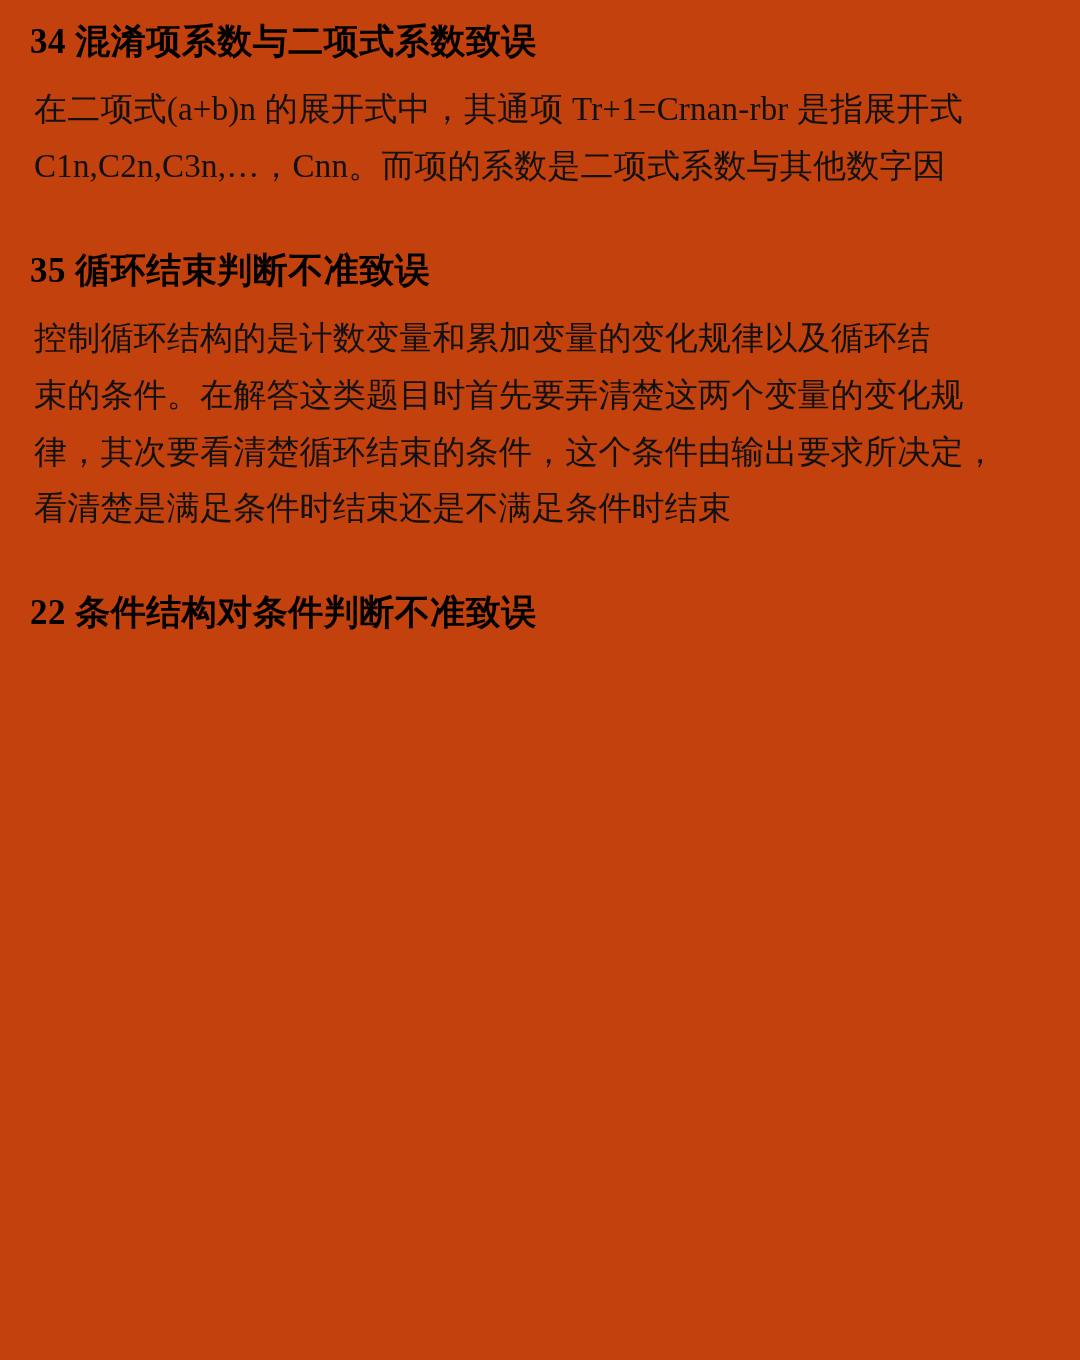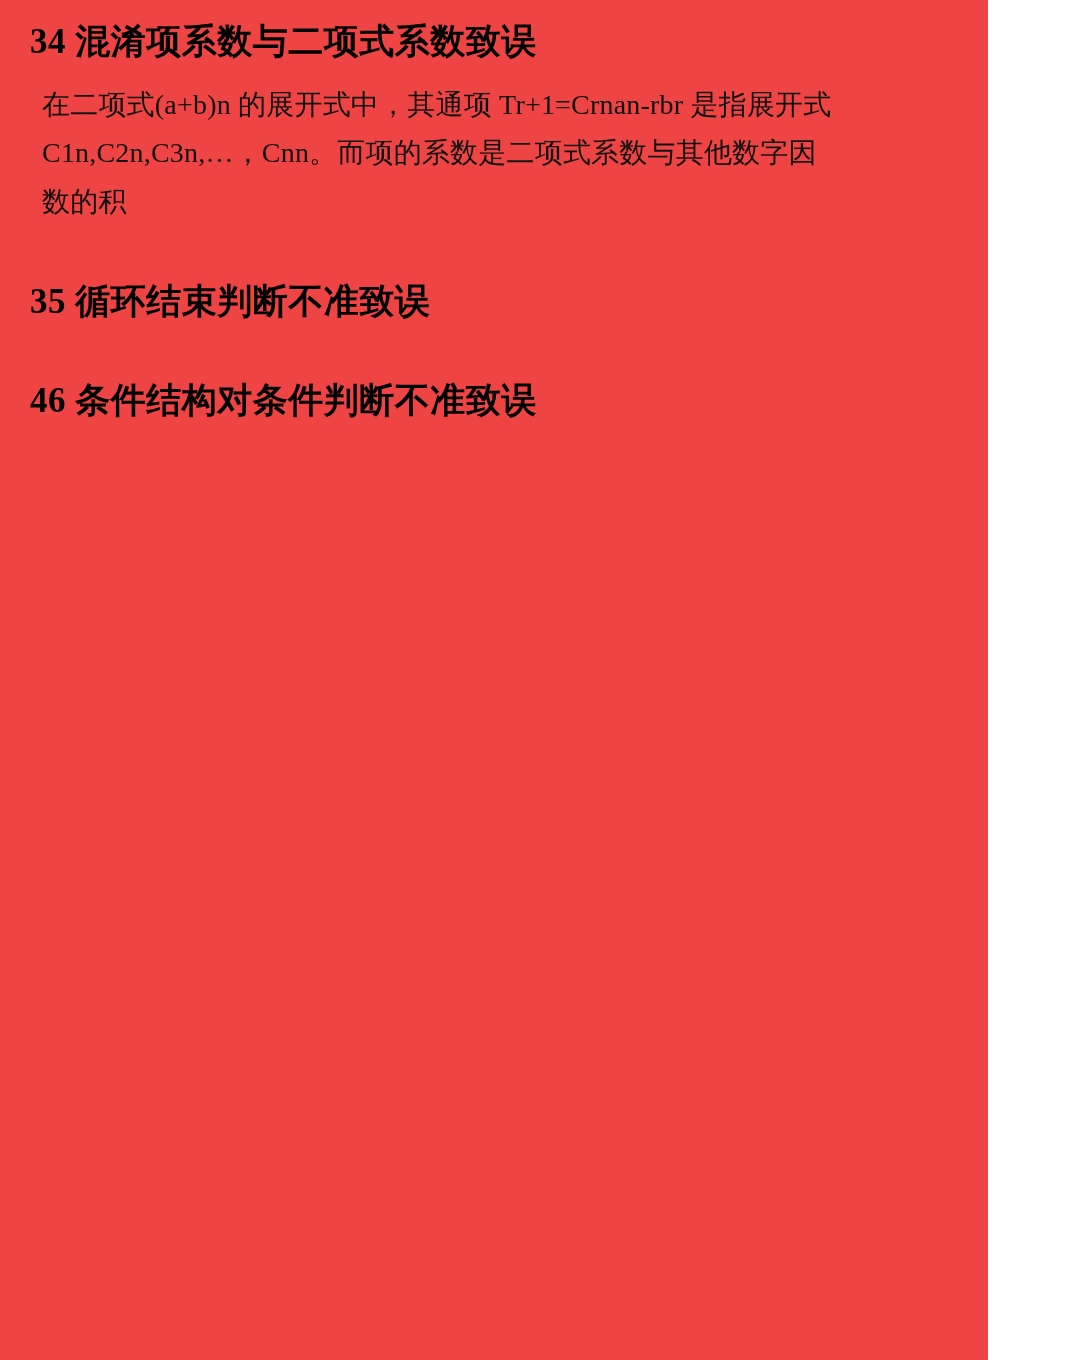--- a/index.html
+++ b/index.html
@@ -7,69 +7,74 @@
     padding: 0;
     background: #ffffff;
   }
   body {
     width: 1080px;
     min-height: 1360px;
     font-family: "Liberation Serif", "DejaVu Serif", serif;
     color: #111111;
   }
   .page {
-    width: 988px;
+    width: 1080px;
     min-height: 1360px;
     box-sizing: border-box;
     padding: 18px 30px 9px 30px;
-    background: #ef4444;
+    background: #c2410c;
   }
   .section {
     margin: 0 0 52px 0;
   }
   .section:last-child {
     margin-bottom: 0;
   }
   .heading {
     font-size: 35px;
     font-weight: bold;
     line-height: 1.35;
     letter-spacing: 0.5px;
     margin: 0 0 16px 0;
     color: #000000;
   }
   .body-text {
-    font-size: 28px;
+    font-size: 33px;
     line-height: 1.72;
     letter-spacing: 0.2px;
-    margin: 12px;
+    margin: 4px;
     color: #111111;
     text-align: justify;
     text-justify: inter-ideograph;
   }
   .body-text .line {
     display: block;
     white-space: pre-wrap;
   }
 </style>
 </head>
 <body>
 
 <div class="page">
 
   <div class="section">
     <h2 class="heading">34 混淆项系数与二项式系数致误</h2>
     <p class="body-text">
       <span class="line">在二项式(a+b)n 的展开式中，其通项 Tr+1=Crnan-rbr 是指展开式</span>
       <span class="line">C1n,C2n,C3n,…，Cnn。而项的系数是二项式系数与其他数字因</span>
-      <span class="line">数的积</span>
     </p>
   </div>
 
   <div class="section">
     <h2 class="heading">35 循环结束判断不准致误</h2>
+    <p class="body-text">
+      <span class="line">控制循环结构的是计数变量和累加变量的变化规律以及循环结</span>
+      <span class="line">束的条件。在解答这类题目时首先要弄清楚这两个变量的变化规</span>
+      <span class="line">律，其次要看清楚循环结束的条件，这个条件由输出要求所决定，</span>
+      <span class="line">看清楚是满足条件时结束还是不满足条件时结束</span>
+    </p>
   </div>
 
   <div class="section">
-    <h2 class="heading">46 条件结构对条件判断不准致误</h2>
+    <h2 class="heading">22 条件结构对条件判断不准致误</h2>
   </div>
 
 </div>
 
 </body></html>

